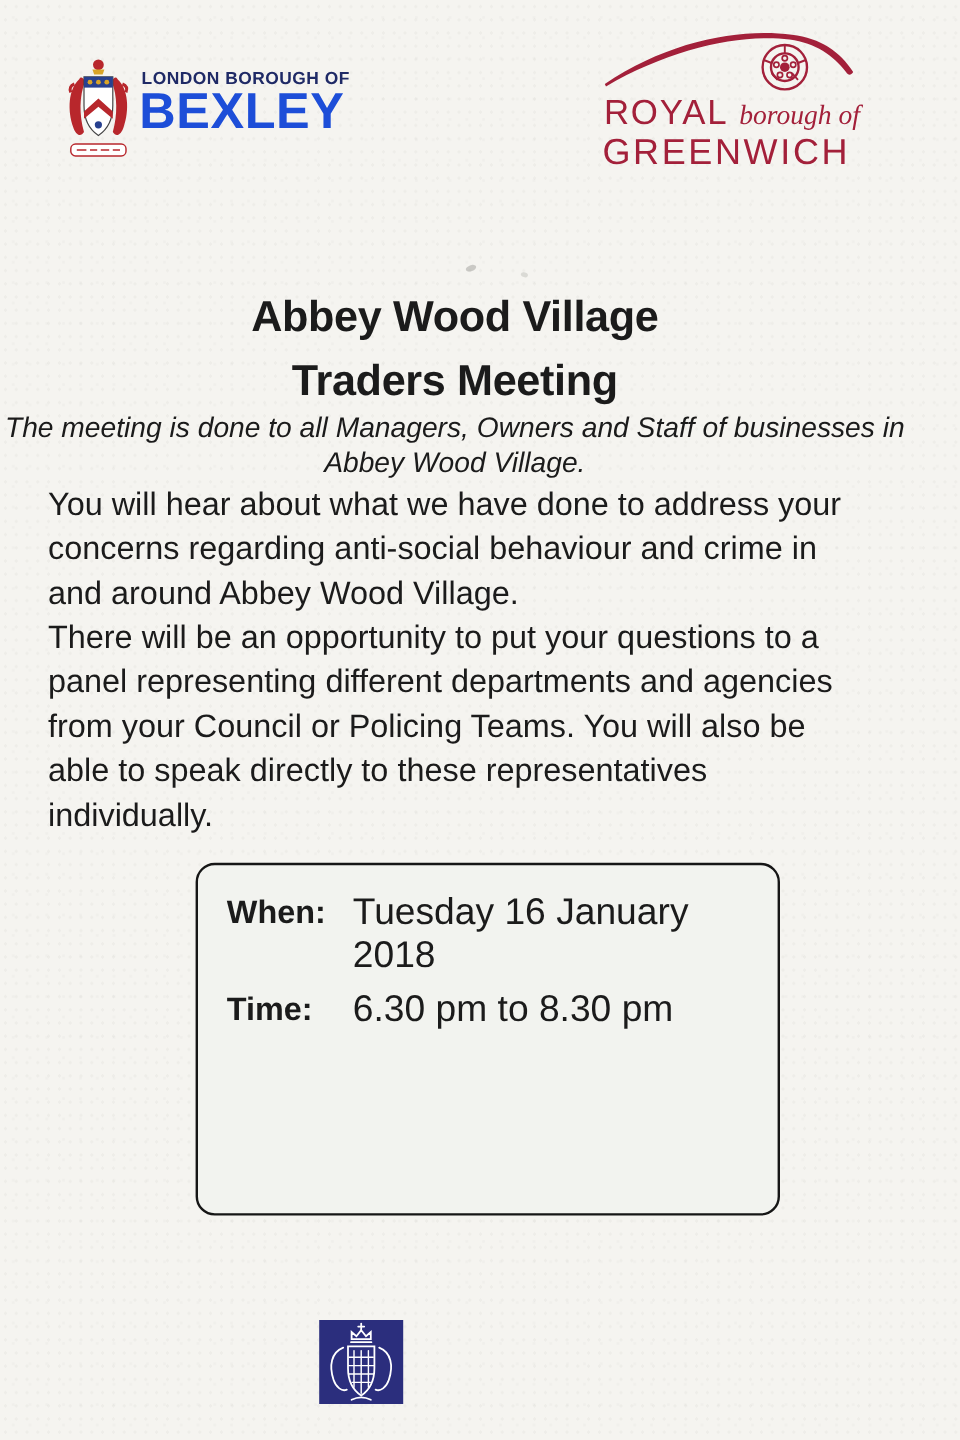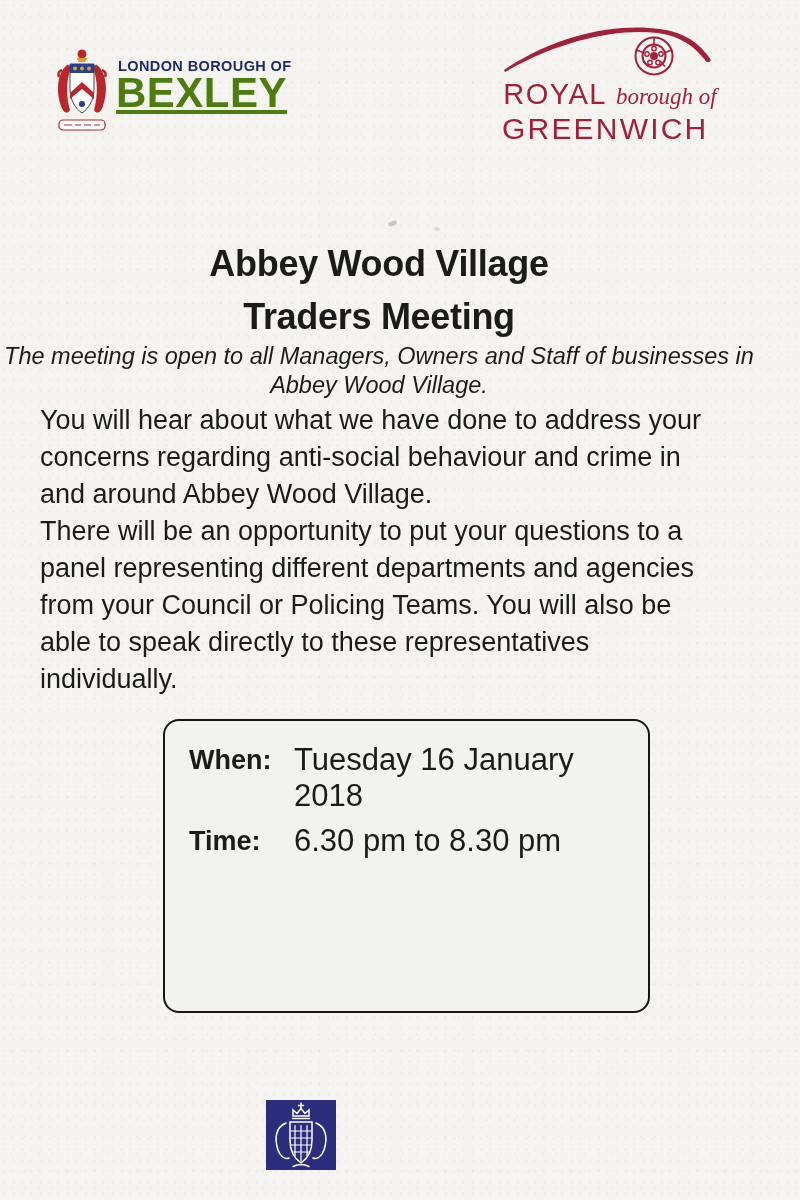--- a/index.html
+++ b/index.html
@@ -15,21 +15,21 @@
       radial-gradient(rgba(110,110,100,.055) 1px, transparent 1.1px),
       radial-gradient(rgba(110,110,100,.035) 1px, transparent 1.3px);
     background-size:9px 11px, 14px 17px;
     background-position:0 0, 4px 6px;
   }
   .abs{position:absolute;}
 
   
   .bexley-crest{left:54px;top:46px;width:56px;height:88px;}
   .bexley-line1{left:118px;top:58px;font-size:14.5px;font-weight:700;letter-spacing:.4px;color:#1f2a66;}
-  .bexley-line2{left:116px;top:70px;font-size:42px;font-weight:700;letter-spacing:.5px;color:#4d7c0f;line-height:46px;text-decoration:underline;}
+  .bexley-line2{left:116px;top:70px;font-size:42px;font-weight:700;letter-spacing:.5px;color:#1d4ed8;line-height:46px;}
 
   
   .gw-swoosh{left:502px;top:20px;width:212px;height:62px;}
   .gw-text{left:502px;top:80px;width:216px;color:#a3203a;}
   .gw-row1{display:flex;align-items:baseline;line-height:28px;justify-content:center;}
   .gw-royal{font-size:29px;letter-spacing:1.5px;}
   .gw-borough{font-family:"Liberation Serif", serif;font-style:italic;font-size:23px;margin-left:9px;}
   .gw-row2{font-size:30px;letter-spacing:2.2px;line-height:33px;margin-top:1px;}
 
   
@@ -124,21 +124,21 @@
   </div>
 
   <div class="abs smudge smudge-1"></div>
   <div class="abs smudge smudge-2"></div>
 
   <div class="abs title-block">
     <div class="title-line">Abbey Wood Village</div>
     <div class="title-line">Traders Meeting</div>
   </div>
 
-  <div class="abs intro">The meeting is open to all Managers, Owners and Staff of businesses in
+  <div class="abs intro">The meeting is done to all Managers, Owners and Staff of businesses in
 Abbey Wood Village.</div>
 
   <div class="abs para para-1">You will hear about what we have done to address your
 concerns regarding anti-social behaviour and crime in
 and around Abbey Wood Village.</div>
   <div class="abs para para-2">There will be an opportunity to put your questions to a
 panel representing different departments and agencies
 from your Council or Policing Teams. You will also be
 able to speak directly to these representatives
 individually.</div>

